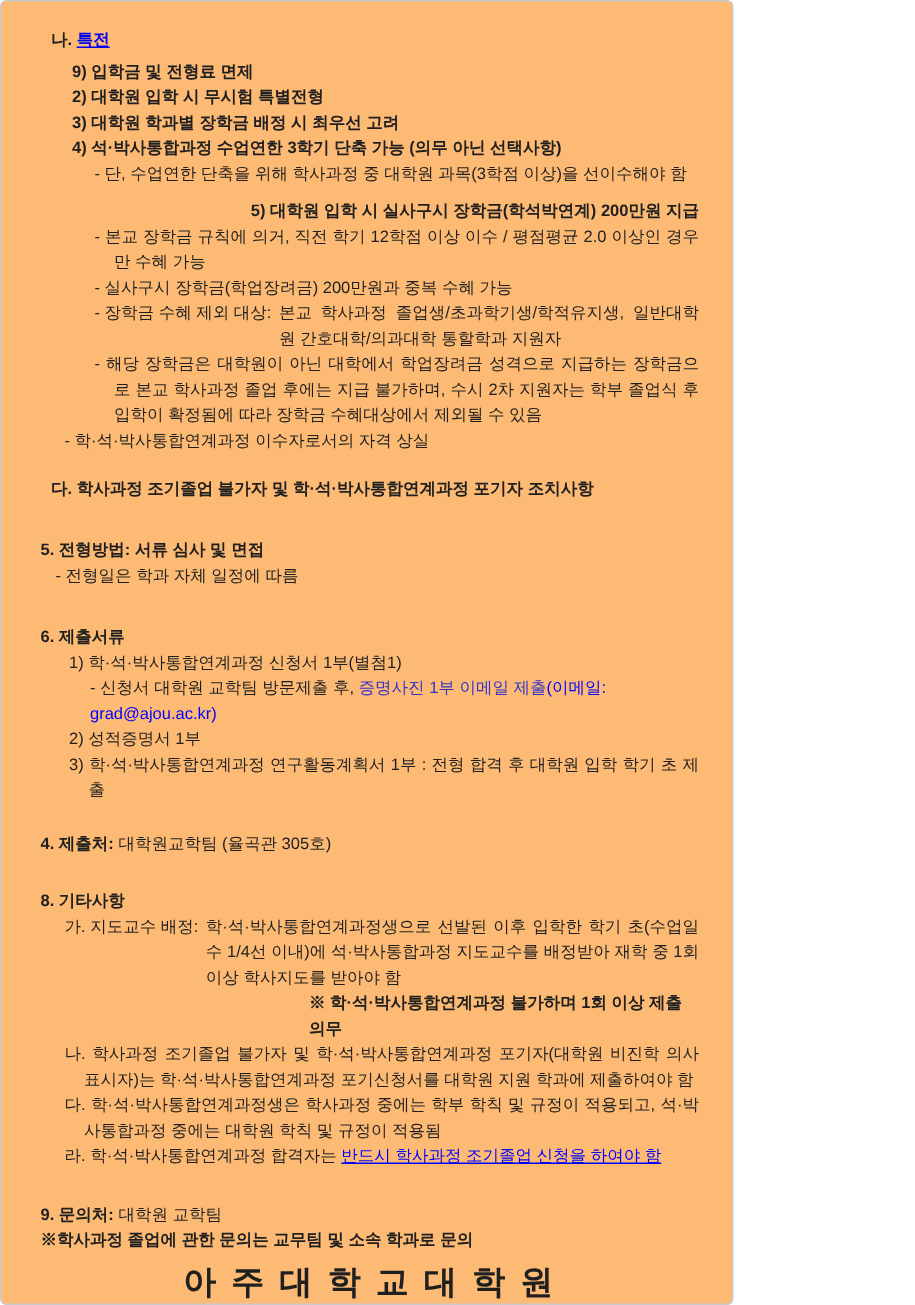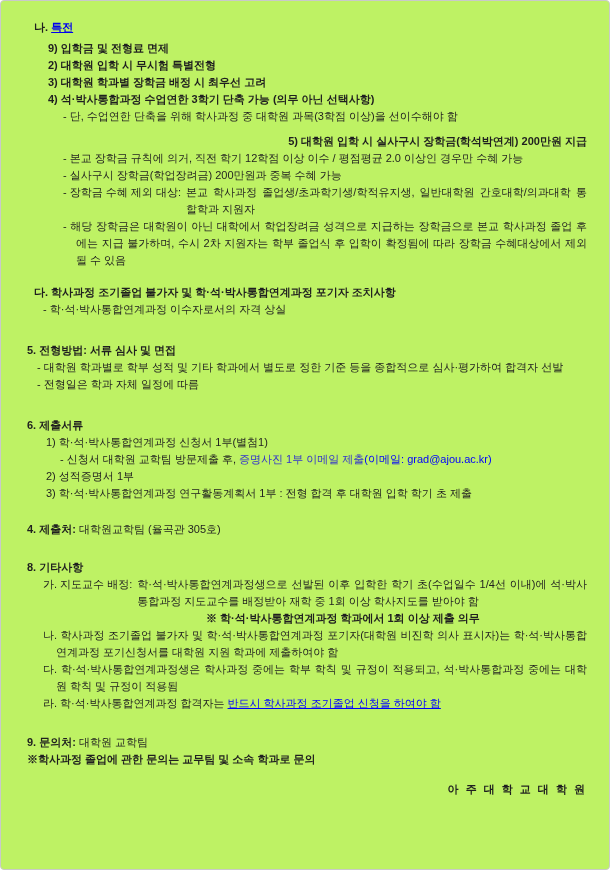--- a/index.html
+++ b/index.html
@@ -5,22 +5,22 @@
   * { margin:0; padding:0; box-sizing:border-box; }
   html,body { background:#ffffff; }
   body {
     width:610px; height:870px;
     font-family:"Liberation Sans", sans-serif;
     color:#1f1f1f;
     position:relative;
   }
   .pg {
     position:absolute; left:0; top:0;
-    width:610px; height:870px;
-    background:#bef264;
+    width:489px; height:870px;
+    background:#fdba74;
     border:1px solid #c9c9c9;
     border-radius:4px;
     padding:18px 22px 0 26px;
     overflow:hidden;
   }
   .ln { font-size:11px; line-height:17px; }
   .b  { font-weight:700; }
   .ul { text-decoration:underline; }
   .just { text-align:justify; word-break:break-all; }
   .hang { padding-left:13px; text-indent:-13px; }
@@ -46,23 +46,23 @@
   .mt21 { margin-top:21px; }
   .mt22 { margin-top:22px; }
   .mt24 { margin-top:24px; }
 
   .link  { color:#0000ee; text-decoration:underline; font-weight:700; cursor:pointer; }
   .hl1   { color:#3333cc; }
   .email { color:#0000ff; }
   .hl2   { color:#0000ff; font-weight:400; text-decoration:underline; }
 
   .footer-title {
-    margin-top:14px;
-    text-align:right;
-    font-size:11px;
+    margin-top:4px;
+    text-align:center;
+    font-size:22px;
     font-weight:700;
     letter-spacing:2px;
   }
 </style>
 </head>
 <body>
 
 <div class="pg">
 
   <section>
@@ -79,27 +79,26 @@
     <div class="ln ind3 just hang">- 본교 장학금 규칙에 의거, 직전 학기 12학점 이상 이수 / 평점평균 2.0 이상인 경우만 수혜 가능</div>
     <div class="ln ind3 just hang">- 실사구시 장학금(학업장려금) 200만원과 중복 수혜 가능</div>
     <div class="ln ind3 row">
       <span class="lbl">- 장학금 수혜 제외 대상:</span>
       <span class="col just">본교 학사과정 졸업생/초과학기생/학적유지생, 일반대학원 간호대학/의과대학 통할학과 지원자</span>
     </div>
     <div class="ln ind3 just hang">- 해당 장학금은 대학원이 아닌 대학에서 학업장려금 성격으로 지급하는 장학금으로 본교 학사과정 졸업 후에는 지급 불가하며, 수시 2차 지원자는 학부 졸업식 후 입학이 확정됨에 따라 장학금 수혜대상에서 제외될 수 있음</div>
   </section>
 
   <section>
+    <div class="ln ind_da just hang">- 학·석·박사통합연계과정 이수자로서의 자격 상실</div>
     <div class="ln ind1 b mt15">다. 학사과정 조기졸업 불가자 및 학·석·박사통합연계과정 포기자 조치사항</div>
-    <div class="ln ind_da just hang">- 학·석·박사통합연계과정 이수자로서의 자격 상실</div>
   </section>
 
   <section>
     <div class="ln b mt24">5. 전형방법: 서류 심사 및 면접</div>
-    <div class="ln ind2b just hang">- 대학원 학과별로 학부 성적 및 기타 학과에서 별도로 정한 기준 등을 종합적으로 심사·평가하여 합격자 선발</div>
     <div class="ln ind2b just hang">- 전형일은 학과 자체 일정에 따름</div>
   </section>
 
   <section>
     <div class="ln b mt24">6. 제출서류</div>
     <div class="ln ind6 just hang">1) 학·석·박사통합연계과정 신청서 1부(별첨1)</div>
     <div class="ln ind6b">
       <span>- 신청서 대학원 교학팀 방문제출 후, </span><span class="hl1">증명사진 1부 이메일 제출</span><span class="email">(이메일: grad@ajou.ac.kr)</span>
     </div>
     <div class="ln ind6">2) 성적증명서 1부</div>
@@ -112,21 +111,21 @@
       <span>대학원교학팀 (율곡관 305호)</span>
     </div>
   </section>
 
   <section>
     <div class="ln b mt21">8. 기타사항</div>
     <div class="ln ind8 row">
       <span class="lbl">가. 지도교수 배정:</span>
       <span class="col just">학·석·박사통합연계과정생으로 선발된 이후 입학한 학기 초(수업일수 1/4선 이내)에 석·박사통합과정 지도교수를 배정받아 재학 중 1회 이상 학사지도를 받아야 함</span>
     </div>
-    <div class="ln b ganote">※ 학·석·박사통합연계과정 학과에서 1회 이상 제출 의무</div>
+    <div class="ln b ganote">※ 학·석·박사통합연계과정 불가하며 1회 이상 제출 의무</div>
     <div class="ln ind8 just hang">나. 학사과정 조기졸업 불가자 및 학·석·박사통합연계과정 포기자(대학원 비진학 의사 표시자)는 학·석·박사통합연계과정 포기신청서를 대학원 지원 학과에 제출하여야 함</div>
     <div class="ln ind8 just hang">다. 학·석·박사통합연계과정생은 학사과정 중에는 학부 학칙 및 규정이 적용되고, 석·박사통합과정 중에는 대학원 학칙 및 규정이 적용됨</div>
     <div class="ln ind8">
       <span>라. 학·석·박사통합연계과정 합격자는 </span><span class="hl2">반드시 학사과정 조기졸업 신청을 하여야 함</span>
     </div>
   </section>
 
   <section>
     <div class="ln mt22">
       <span class="b">9. 문의처:</span>

